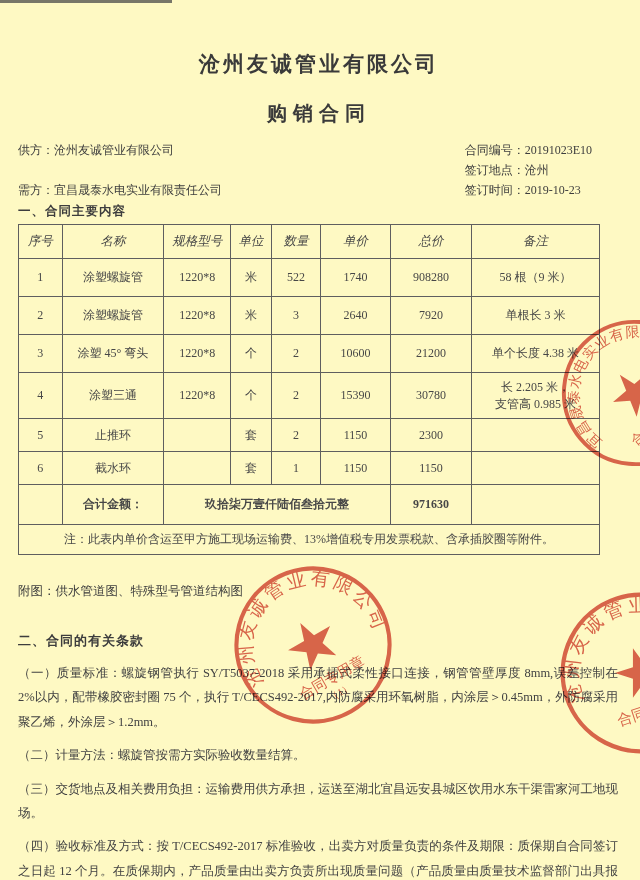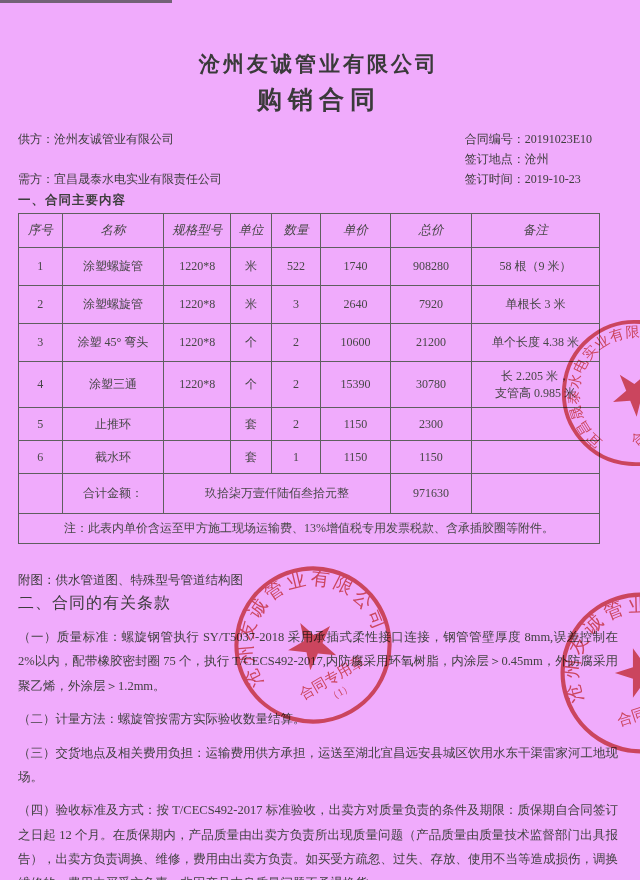--- a/index.html
+++ b/index.html
@@ -1,45 +1,45 @@
 <!DOCTYPE html>
 <html><head>
 <meta charset="utf-8">
 <style>
   * { margin:0; padding:0; box-sizing:border-box; }
   html,body { width:640px; height:880px; background:#e8e8e8; }
   body { font-family:"Liberation Serif","DejaVu Serif",serif; color:#3d3d3d; }
-  .page { position:relative; width:640px; height:880px; background:#f0abfc; overflow:hidden;
+  .page { position:relative; width:640px; height:880px; background:#fef9c3; overflow:hidden;
           padding:50px 20px 0 18px; }
   .scan-edge { position:absolute; top:0; left:0; width:172px; height:3px; background:#4a4a4a; opacity:.75; }
 
   .title-company { text-align:center; font-size:21px; font-weight:600; letter-spacing:3px; color:#3a3a3a; }
-  .title-doc { text-align:center; font-size:25px; font-weight:600; letter-spacing:6px; margin-top:5px; color:#3a3a3a; }
+  .title-doc { text-align:center; font-size:20px; font-weight:600; letter-spacing:6px; margin-top:22px; color:#3a3a3a; }
 
   .meta { display:flex; justify-content:space-between; margin-top:13px; font-size:12px; }
   .meta-line { height:20px; line-height:20px; white-space:nowrap; }
   .meta-right .meta-line { text-align:left; }
   .meta-right { padding-right:28px; }
 
   .sec-heading { font-size:12.5px; font-weight:700; margin-top:3px; letter-spacing:1px; }
 
   table.goods { border-collapse:collapse; width:582px; margin-top:4px; table-layout:fixed; }
   table.goods th, table.goods td { border:1px solid #5f5f5f; font-weight:normal; font-size:12px;
       text-align:center; vertical-align:middle; padding:2px 3px; white-space:pre-line; color:#474747; }
   table.goods th { height:34px; font-size:12.5px;font-style:italic; }
   col.c-no{width:7.5%} col.c-name{width:17.5%} col.c-spec{width:11.5%} col.c-unit{width:7%}
   col.c-qty{width:8.5%} col.c-price{width:12%} col.c-total{width:14%} col.c-remark{width:22%}
   tr.r-std td { height:38px; }
   tr.r-tall td { height:46px; }
   tr.r-short td { height:33px; }
-  tr.r-sum td { height:40px; }
+  tr.r-sum td { height:40px;font-weight:bold; }
   td.note-cell { text-align:left; height:30px; padding:4px 6px; font-size:12px; }
 
   .attach-line { margin-top:28px; font-size:12.5px; }
-  .sec2-heading { margin-top:4px; font-size:16px; font-weight:400; letter-spacing:1px; }
+  .sec2-heading { margin-top:32px; font-size:13px; font-weight:700; letter-spacing:1px; }
   .clauses { margin-top:11px; width:600px; }
   .clauses p { font-size:12.5px; line-height:1.95; text-align:justify; margin:0 0 9px 0; color:#424242; }
 
   .stamp { position:absolute; mix-blend-mode:multiply; opacity:.82; pointer-events:none; }
   .stamp svg { display:block; }
   .stamp-buyer { left:556px; top:314px; width:158px; height:158px; transform:rotate(-40deg); }
   .stamp-mid   { left:228px; top:560px; width:170px; height:170px; transform:rotate(-30deg); }
   .stamp-right { left:554px; top:586px; width:174px; height:174px; transform:rotate(-18deg); }
 </style>
 </head>

